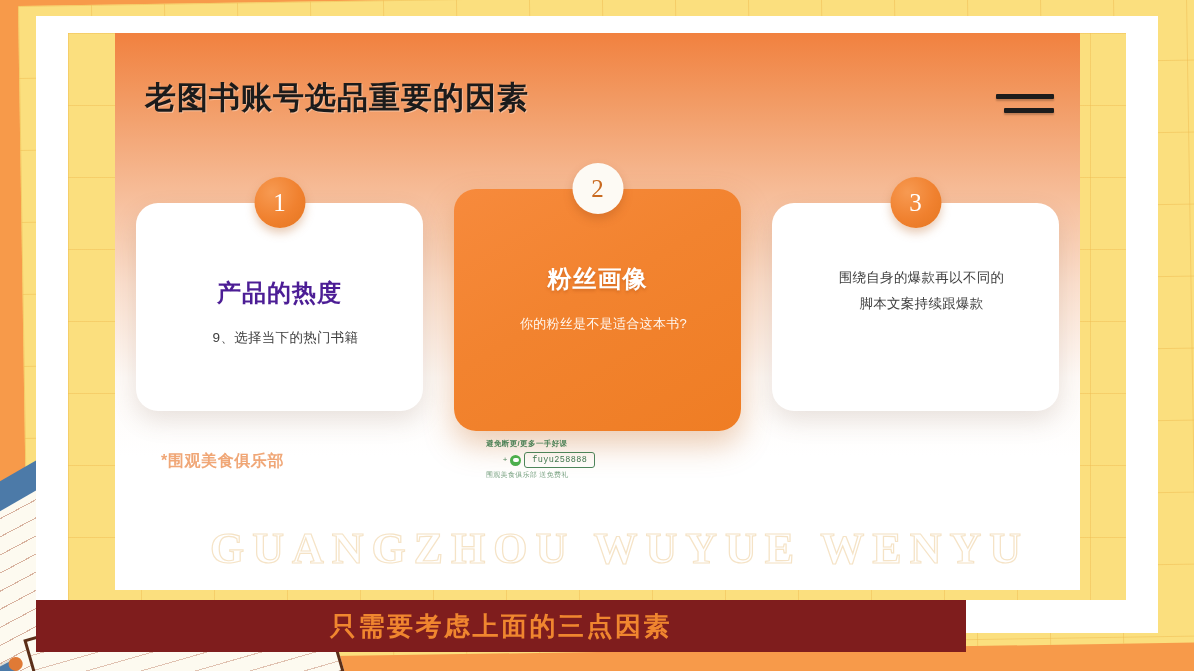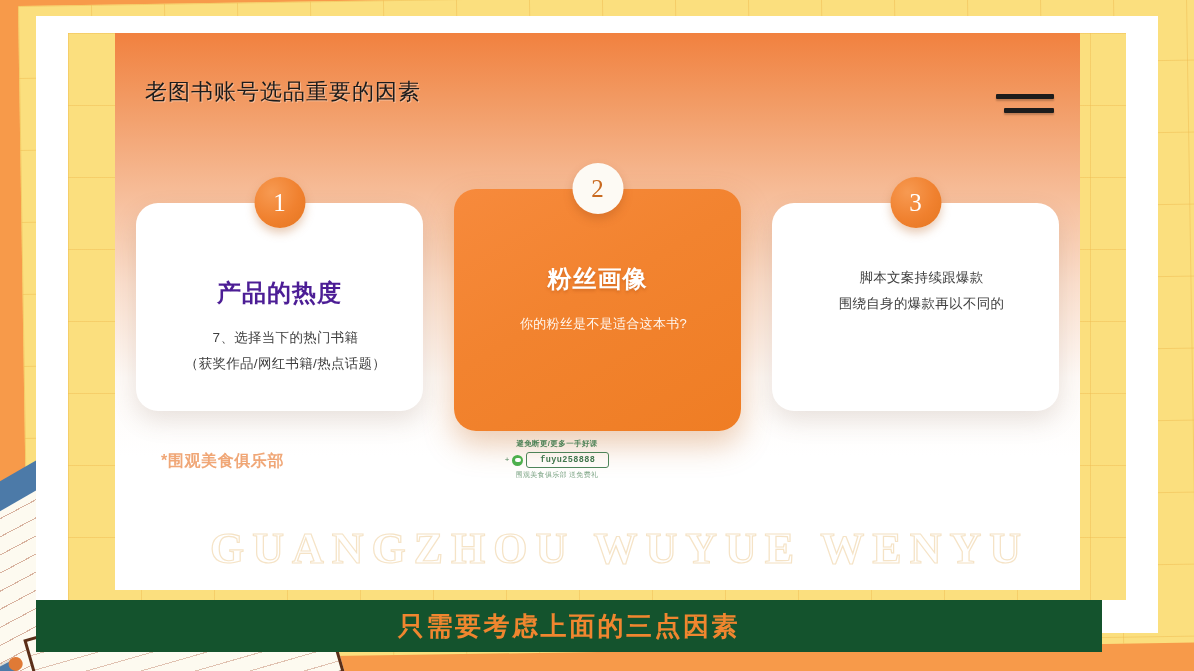--- a/index.html
+++ b/index.html
@@ -141,22 +141,22 @@
         #fefaf7 62%,
         #ffffff 76%,
         #ffffff 100%);
     overflow: hidden;
   }
 
   .slide-title {
     position: absolute;
     left: 30px; top: 44px;
     font-family: "Liberation Serif", serif;
-    font-weight: normal;
-    font-size: 22px;
+    font-weight: bold;
+    font-size: 31px;
     letter-spacing: 1px;
     color: #1b1b1b;
     text-shadow: 1px 1px 0 rgba(255,255,255,.35);
     white-space: nowrap;
   }
 
   .menu-icon {
     position: absolute;
     right: 26px; top: 56px;
     width: 58px; height: 28px;
@@ -253,23 +253,22 @@
     left: 46px; top: 418px;
     font-size: 16px;
     font-weight: bold;
     letter-spacing: .6px;
     color: #f0a777;
   }
 
   
   .wx-badge {
     position: absolute;
-    left: 379px; top: 406px;
+    left: 371px; top: 406px;
     width: 126px;
-    text-align: center;
     color: #3f7a4c;
     font-size: 7px;
     line-height: 1.45;
     opacity: .92;
   }
   .wx-badge .wx-top { font-weight: bold; letter-spacing: .4px; font-size: 7.5px; }
   .wx-badge .wx-mid {
     display: flex; align-items: center; justify-content: center;
     gap: 3px; margin: 2px 0;
   }
@@ -283,24 +282,24 @@
   .wx-badge .wx-dot::after {
     content: "";
     position: absolute; left: 2.5px; top: 3.5px;
     width: 6px; height: 4px;
     border-radius: 3px;
     background: #ffffff;
   }
   .wx-badge .wx-id {
     border: 1px solid #3f7a4c;
     border-radius: 3px;
-    padding: 1px 13px;
+    padding: 1px 7px;
     font-family: "Liberation Mono", monospace;
     font-size: 8.5px;
-    font-weight: bold;
+    font-weight: normal;
     letter-spacing: .4px;
     color: #2f6b3e;
   }
   .wx-badge .wx-bot { letter-spacing: .3px; opacity: .75; }
 
   
   .watermark {
     position: absolute;
     left: 0; right: 0;
     top: 490px;
@@ -313,22 +312,22 @@
     -webkit-text-stroke: 1.2px rgba(244,225,195,.95);
     white-space: nowrap;
     user-select: none;
     padding-left: 44px;
   }
 
   
   .caption {
     position: absolute;
     left: 36px; top: 600px;
-    width: 1066px; height: 52px;
-    background: #14532d;
+    width: 930px; height: 52px;
+    background: #7f1d1d;
     display: flex;
     align-items: center;
     justify-content: center;
   }
   .caption span {
     font-size: 26px;
     font-weight: bold;
     letter-spacing: 2.5px;
     color: #f0862f;
   }
@@ -365,38 +364,37 @@
       <span class="b1"></span>
       <span class="b2"></span>
     </div>
 
     <div class="cards">
 
       <div class="card plain">
         <div class="badge">1</div>
         <div class="card-title">产品的热度</div>
         <div class="card-lines">
-          <div>7、选择当下的热门书籍</div>
-          <div>（获奖作品/网红书籍/热点话题）</div>
+          <div>9、选择当下的热门书籍</div>
         </div>
       </div>
 
       <div class="card highlight">
         <div class="badge">2</div>
         <div class="card-title">粉丝画像</div>
         <div class="card-lines">
           <div>你的粉丝是不是适合这本书?</div>
         </div>
       </div>
 
       <div class="card plain">
         <div class="badge">3</div>
         <div class="card-lines">
+          <div>围绕自身的爆款再以不同的</div>
           <div>脚本文案持续跟爆款</div>
-          <div>围绕自身的爆款再以不同的</div>
         </div>
       </div>
 
     </div>
 
     <div class="footnote">*围观美食俱乐部</div>
 
     <div class="wx-badge">
       <div class="wx-top">避免断更/更多一手好课</div>
       <div class="wx-mid">

